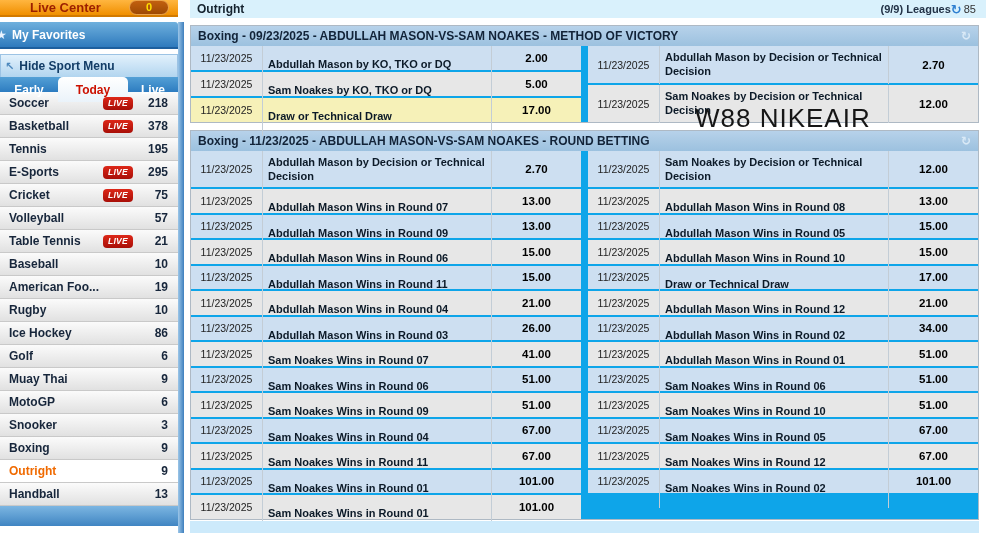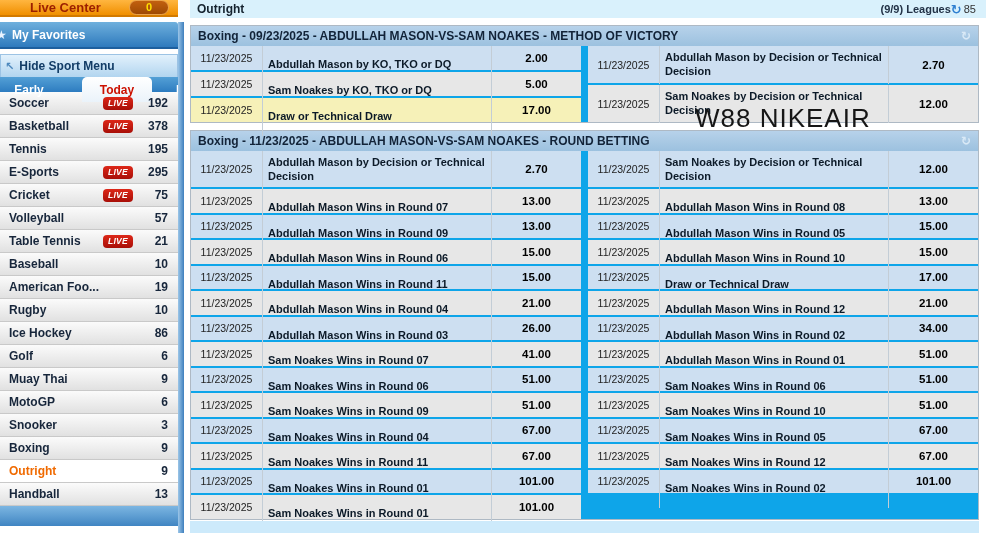--- a/index.html
+++ b/index.html
@@ -39,21 +39,21 @@
   .menu-panel { position: absolute; top: 54px; left: 0; width: 178px; bottom: 0; }
   .hide-menu-bar {
     height: 23px;
     background: linear-gradient(#e2f1fc, #b2d5ef);
     border: 1px solid #9cc3e4; border-bottom: none;
     display: flex; align-items: center; gap: 5px; padding: 0 4px;
     color: #123c66; font-weight: bold; font-size: 12px;
   }
   .hide-menu-icon { color: #4d88bd; font-size: 11px; }
 
-  .tabs { height: 15px; background: linear-gradient(#54a0d6, #2d7cc0); display: flex; gap: 24px; }
+  .tabs { height: 15px; background: linear-gradient(#54a0d6, #2d7cc0); display: flex; }
   .tab {
     height: 25px; flex: 0 0 58px;
     display: flex; align-items: center; justify-content: center;
     color: #fff; font-weight: bold; font-size: 12px; cursor: default;
   }
   .tab.active {
     flex: 0 0 70px;
     background: linear-gradient(#ffffff, #eaf3fa);
     color: #cc1100; border-radius: 5px 5px 0 0;
   }
@@ -167,21 +167,21 @@
     <div class="tabs">
       <div class="tab">Early</div>
       <div class="tab active">Today</div>
       <div class="tab last">Live</div>
     </div>
 
     <div id="sport-list">
         <div class="sport-item">
           <div class="sport-name">Soccer</div>
           <div class="live-badge">LIVE</div>
-          <div class="sport-count">192</div>
+          <div class="sport-count">218</div>
         </div>
         <div class="sport-item">
           <div class="sport-name">Basketball</div>
           <div class="live-badge">LIVE</div>
           <div class="sport-count">378</div>
         </div>
         <div class="sport-item">
           <div class="sport-name">Tennis</div>
           <div class="sport-count">195</div>
         </div>

